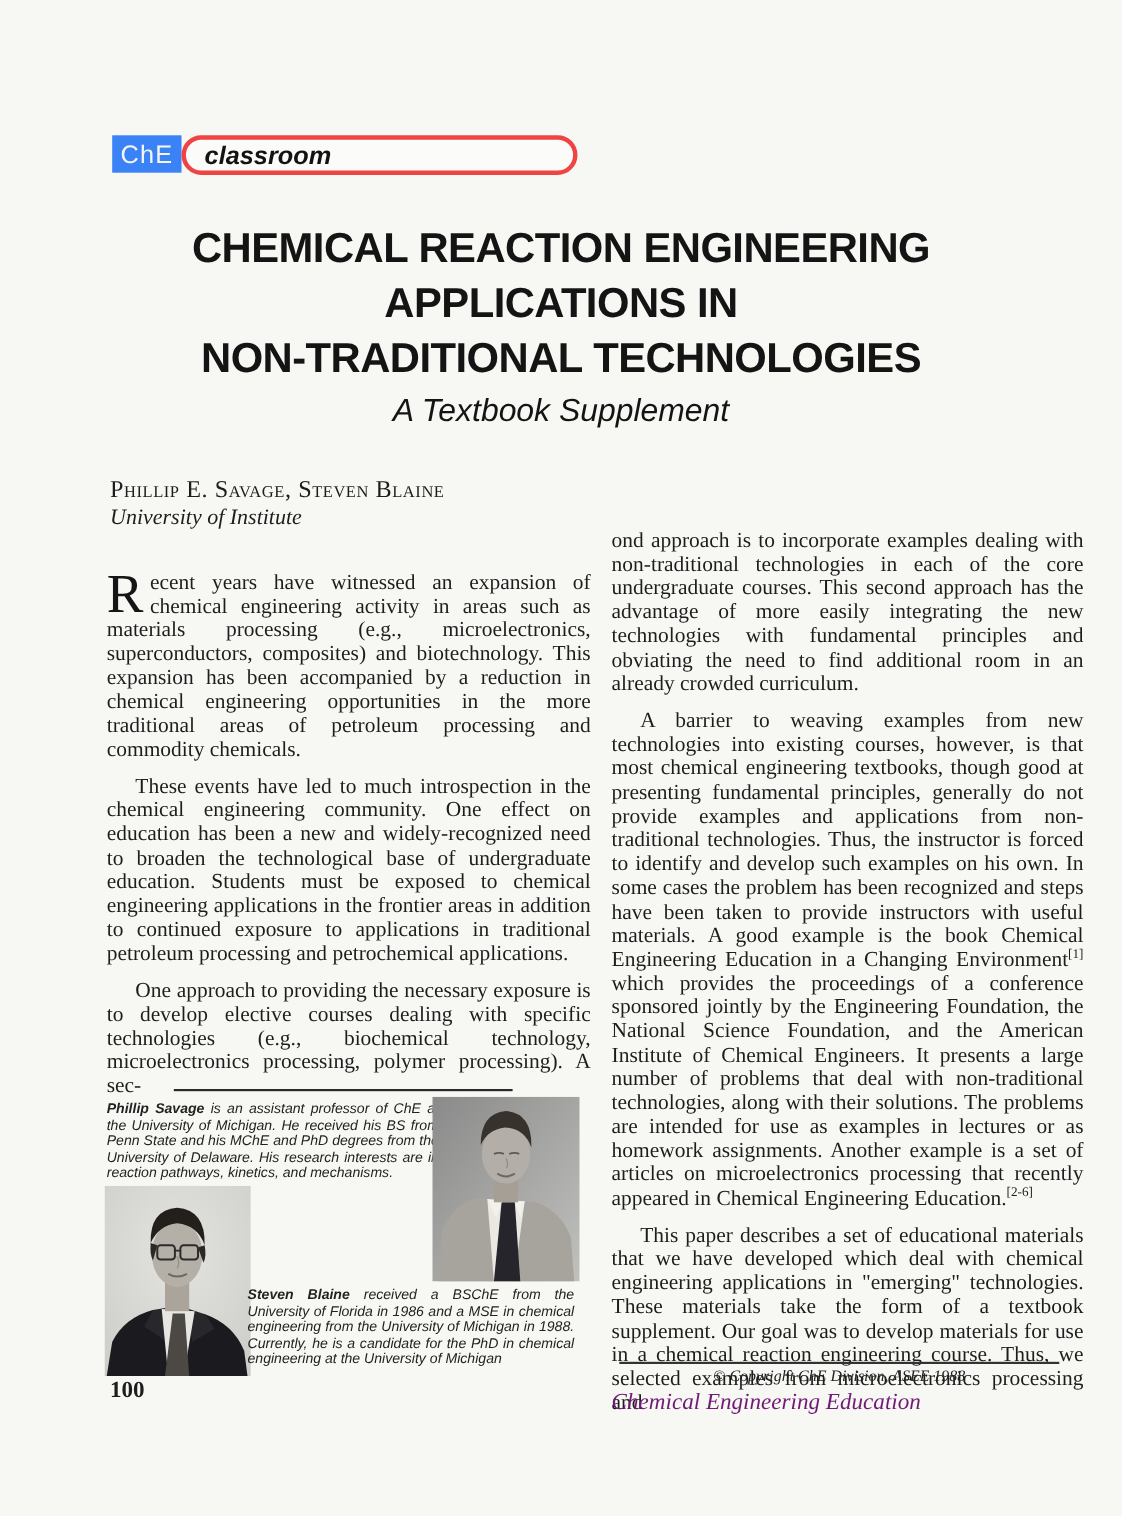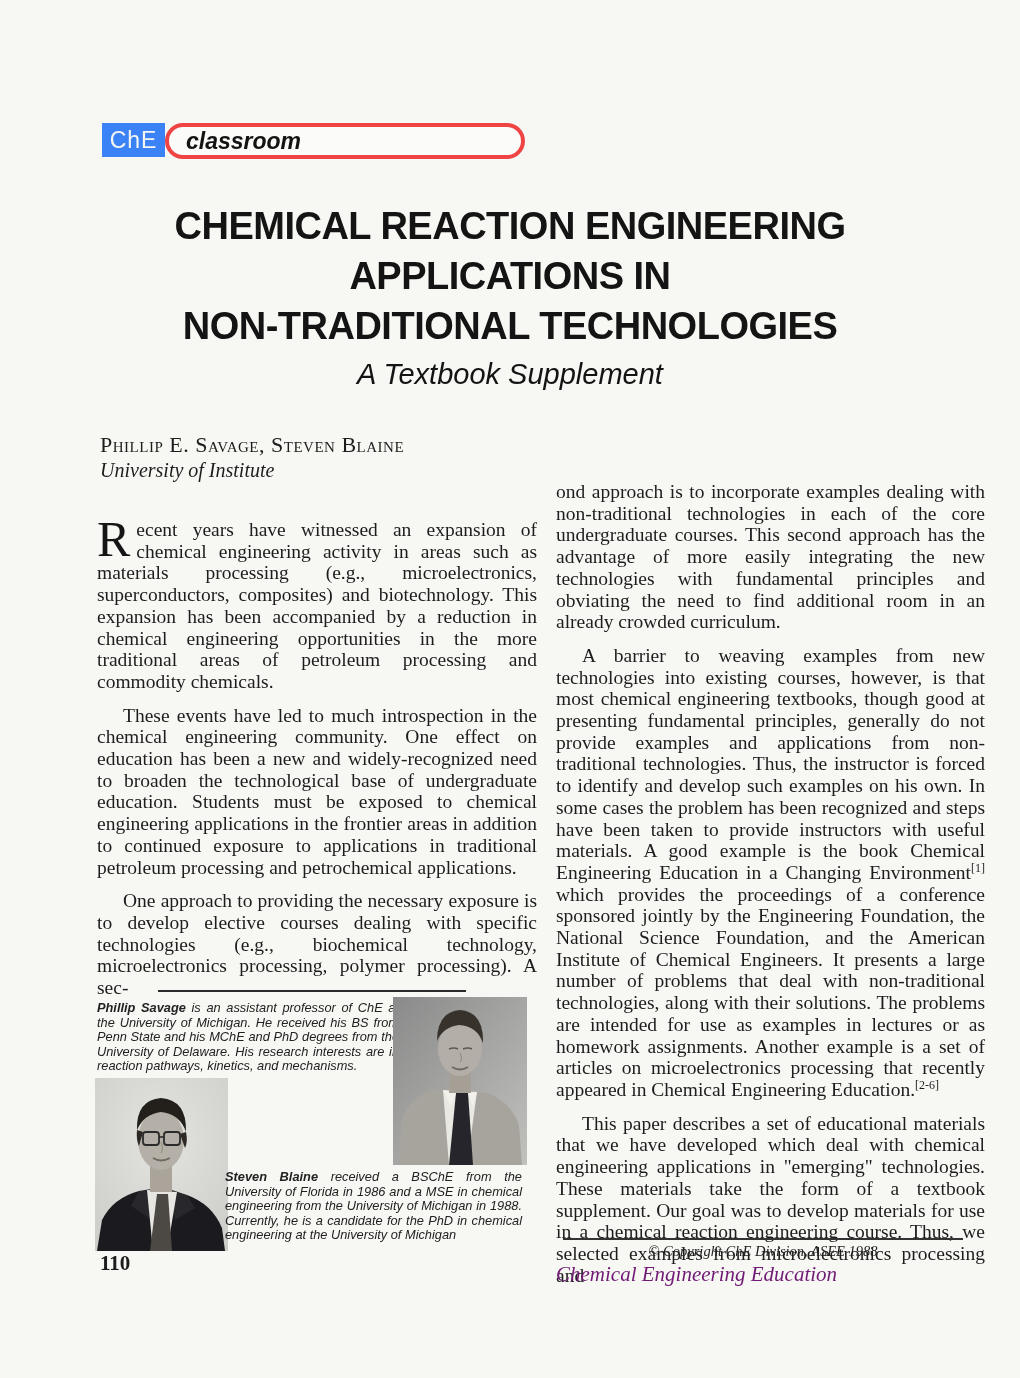--- a/index.html
+++ b/index.html
@@ -155,16 +155,16 @@
   <path d="M91,54 q2,10 -1,16 l-5,-14 Z" fill="#2c2823"></path>
   <rect x="48" y="54" width="16" height="13" rx="3" fill="none" stroke="#2b2b2b" stroke-width="1.8"></rect>
   <rect x="69" y="54" width="16" height="13" rx="3" fill="none" stroke="#2b2b2b" stroke-width="1.8"></rect>
   <path d="M64,59 h5" stroke="#2b2b2b" stroke-width="1.6"></path>
   <path d="M58,80 q8,5 17,0" stroke="#6e685f" stroke-width="1.8" fill="none"></path>
   <path d="M66,64 q3,7 0,11" stroke="#95907f" stroke-width="1.2" fill="none"></path>
 </svg>
 
 <div class="bio bio-blaine"><b>Steven Blaine</b><span> received a BSChE from the University of Florida in 1986 and a MSE in chemical engineering from the University of Michigan in 1988. Currently, he is a candidate for the PhD in chemical engineering at the University of Michigan</span></div>
 
-<div class="page-num">110</div>
+<div class="page-num">100</div>
 <div class="copy-rule"></div>
 <div class="copyright">© Copyright ChE Division, ASEE 1988</div>
 <div class="journal">Chemical Engineering Education</div>
 
 </body></html>

